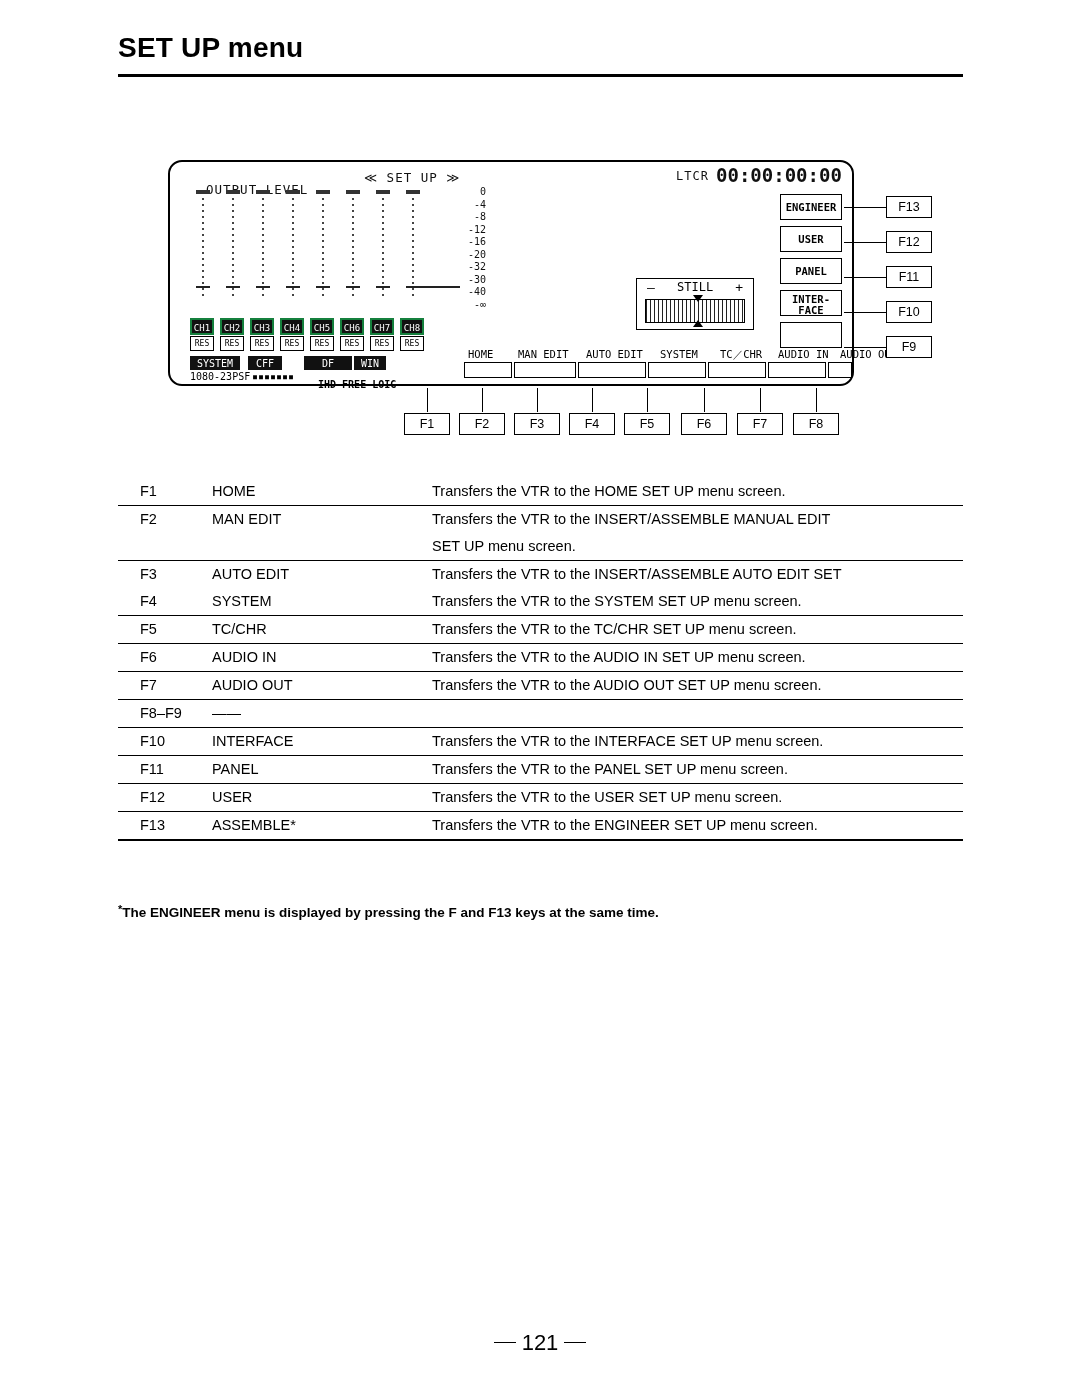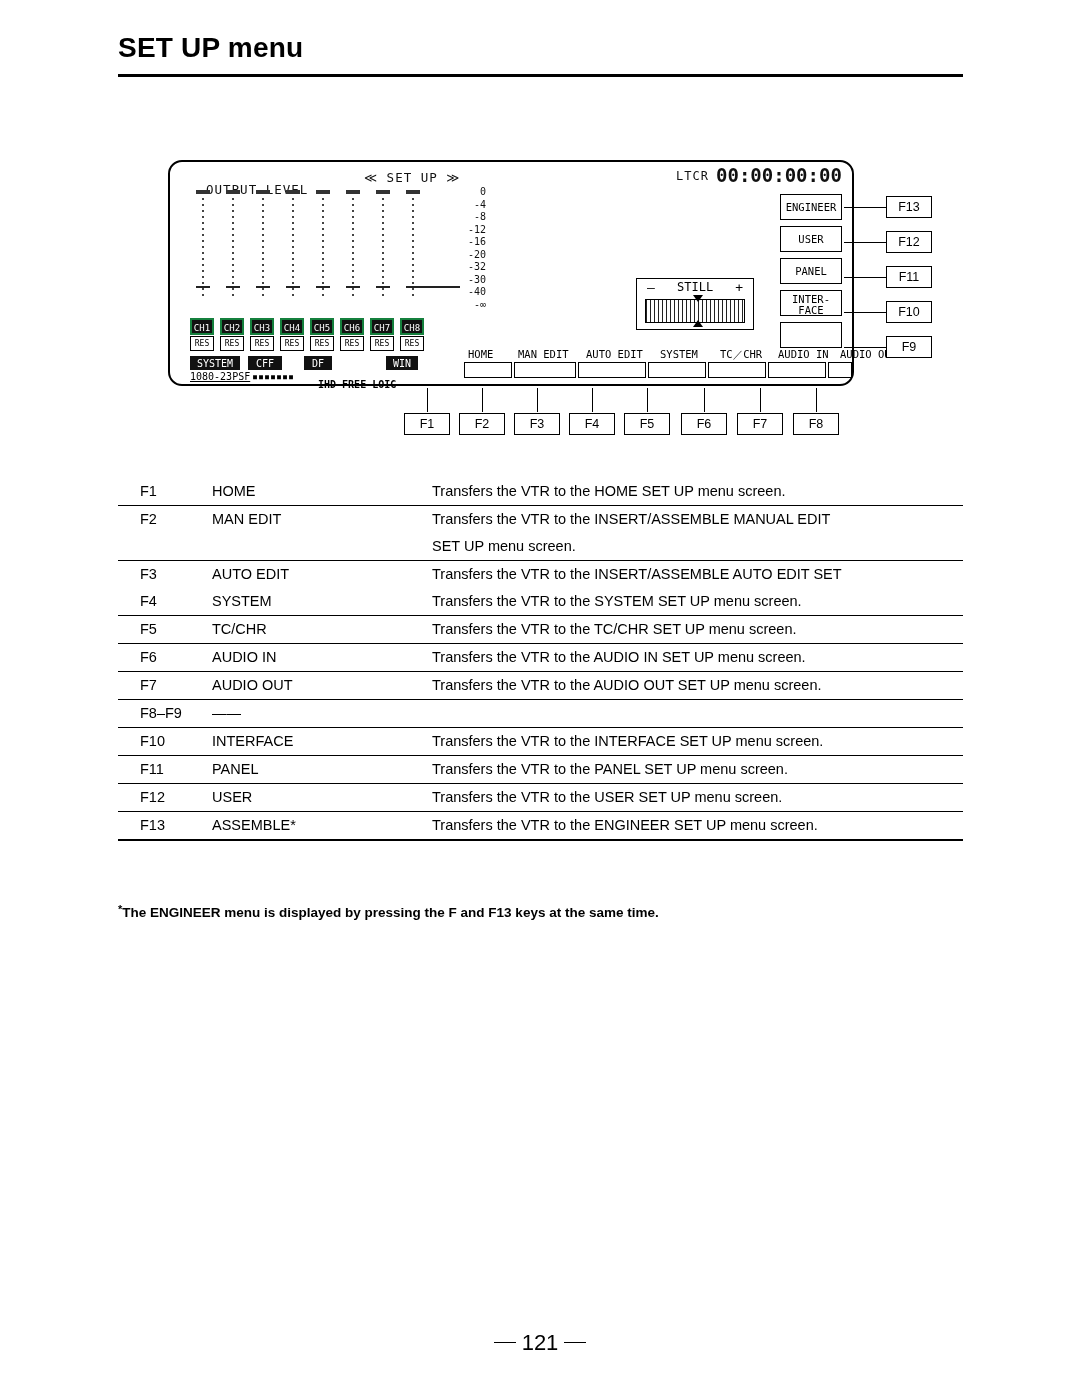--- a/index.html
+++ b/index.html
@@ -244,20 +244,21 @@
     right: 12px;
     width: 62px;
     height: 26px;
     border: 1.5px solid #000;
     box-sizing: border-box;
     font-family: "DejaVu Sans Mono", monospace;
     font-size: 10.5px;
     text-align: center;
     line-height: 24px;
     background: #fff;
+    font-weight: bold;
   }
   .sidekey.two-line { line-height: 11px; padding-top: 3px; }
 
   
   .bottom-labels {
     position: absolute;
     left: 300px;
     top: 188px;
     width: 380px;
     height: 14px;
@@ -442,23 +443,23 @@
       <div class="res-box" style="left:90px;">RES</div>
       <div class="res-box" style="left:120px;">RES</div>
       <div class="res-box" style="left:150px;">RES</div>
       <div class="res-box" style="left:180px;">RES</div>
       <div class="res-box" style="left:210px;">RES</div>
     </div>
 
     <div class="status-strip">
       <div class="status-blk inv" style="left:0px;width:50px;">SYSTEM</div>
       <div class="status-blk inv" style="left:58px;width:34px;">CFF</div>
-      <div class="status-blk inv" style="left:114px;width:28px;">DF</div>
-      <div class="status-blk inv" style="left:164px;width:32px;margin-left:32px;">WIN</div>
-      <div class="status-txt" style="left:0px;top:14px;text-decoration:underline;">1080-23PSF</div>
+      <div class="status-blk inv" style="left:114px;width:48px;">DF</div>
+      <div class="status-blk inv" style="left:164px;width:32px;">WIN</div>
+      <div class="status-txt" style="left:0px;top:14px;">1080-23PSF</div>
       <div class="status-txt" style="left:62px;top:14px;">▪▪▪▪▪▪▪</div>
       <div class="status-txt" style="left:128px;top:22px;font-weight:bold;">IHD-FREE LOIG</div>
     </div>
 
     <div class="still-box">
       <div class="still-minus">–</div>
       <div class="still-label">STILL</div>
       <div class="still-plus">+</div>
       <div class="still-bar"></div>
       <div class="still-ptr"></div>

